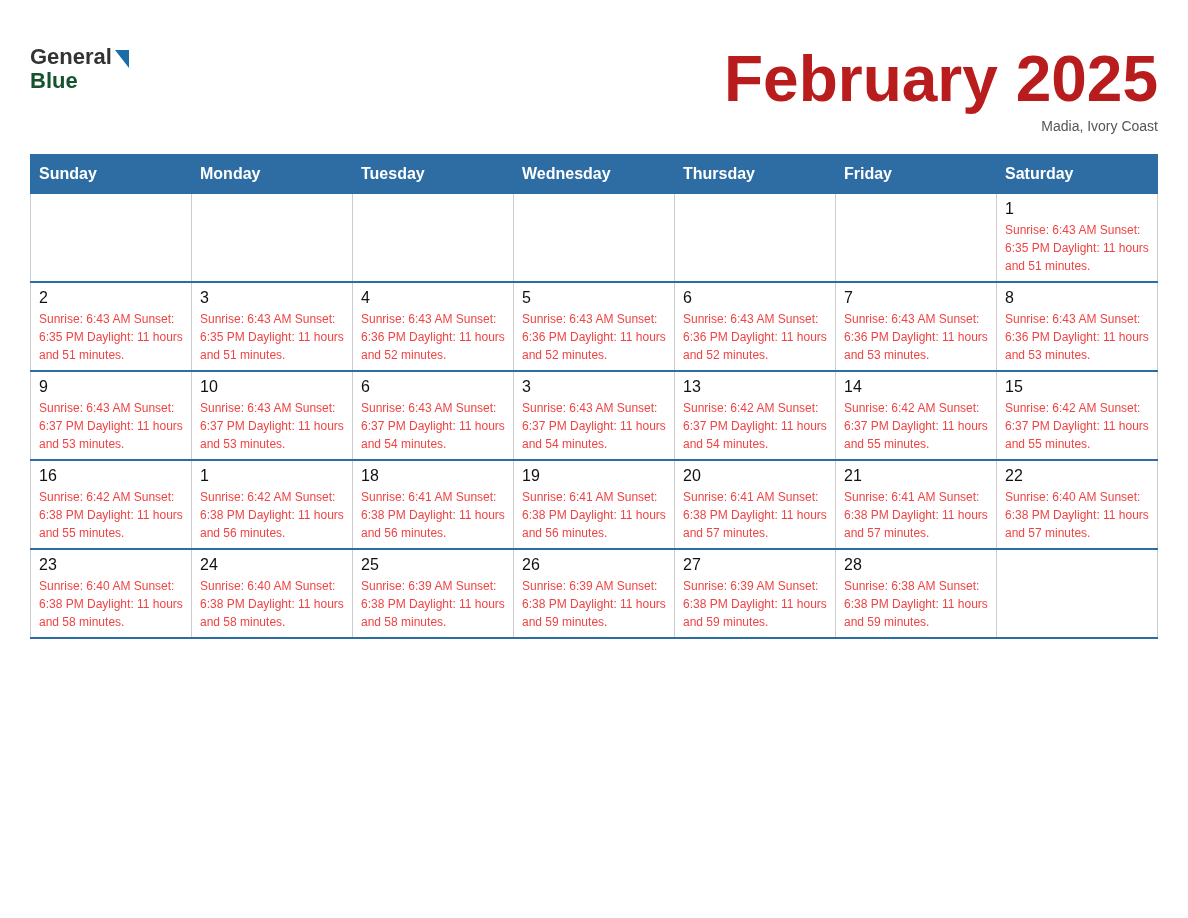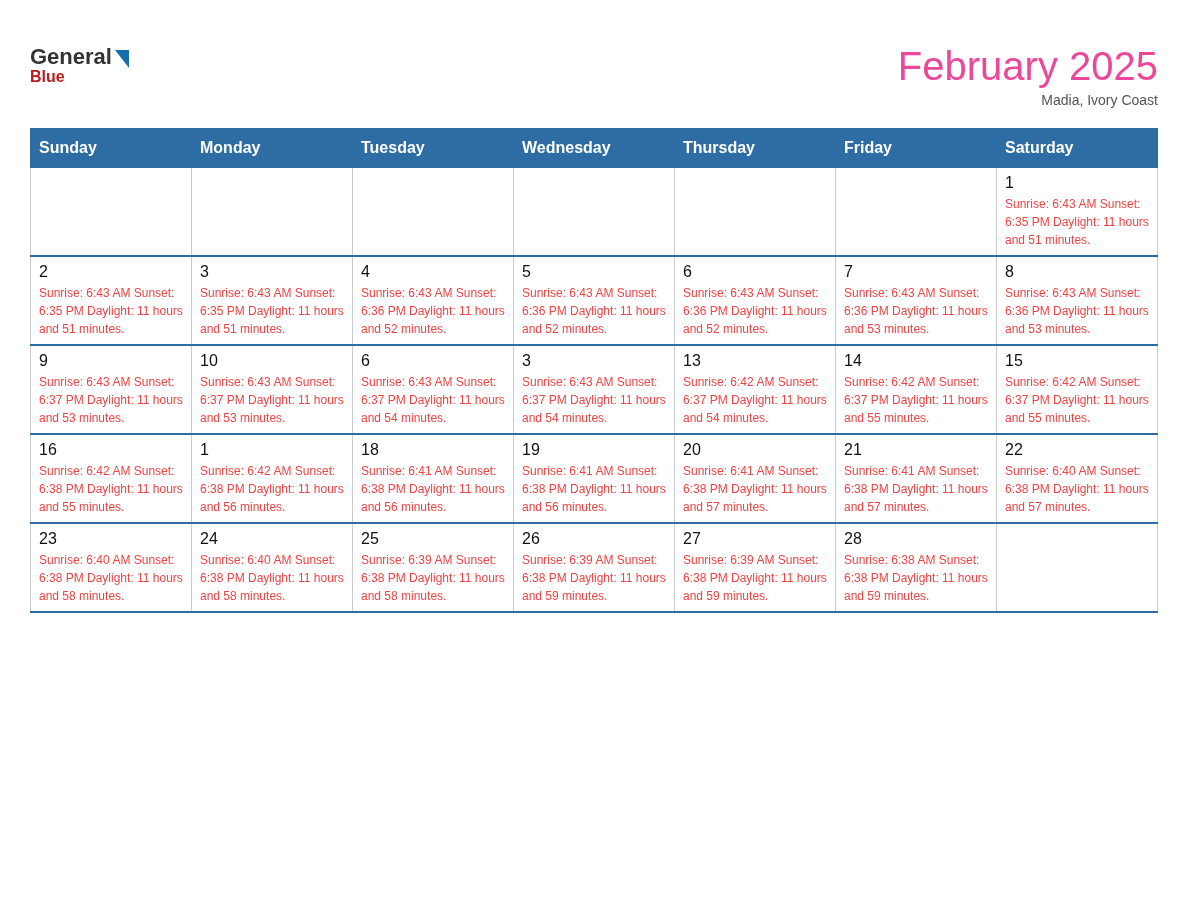--- a/index.html
+++ b/index.html
@@ -33,32 +33,32 @@
     }
     .logo-arrow {
       width: 0;
       height: 0;
       border-left: 14px solid transparent;
       border-top: 18px solid #1a6ea8;
       margin-left: 3px;
       margin-top: 4px;
     }
     .logo-blue {
-      font-size: 16px;
+      font-size: 22px;
+      font-weight: bold;
+      color: #14532d;
+      margin-top: -2px;
+    }
+    .title-block {
+      text-align: right;
+    }
+    .month-title {
+      font-size: 64px;
       font-weight: bold;
       color: #b91c1c;
-      margin-top: -2px;
-    }
-    .title-block {
-      text-align: right;
-    }
-    .month-title {
-      font-size: 40px;
-      font-weight: normal;
-      color: #ec4899;
       line-height: 1.1;
     }
     .location {
       font-size: 14px;
       color: #555;
       margin-top: 4px;
     }
     table {
       width: 100%;
       border-collapse: collapse;

